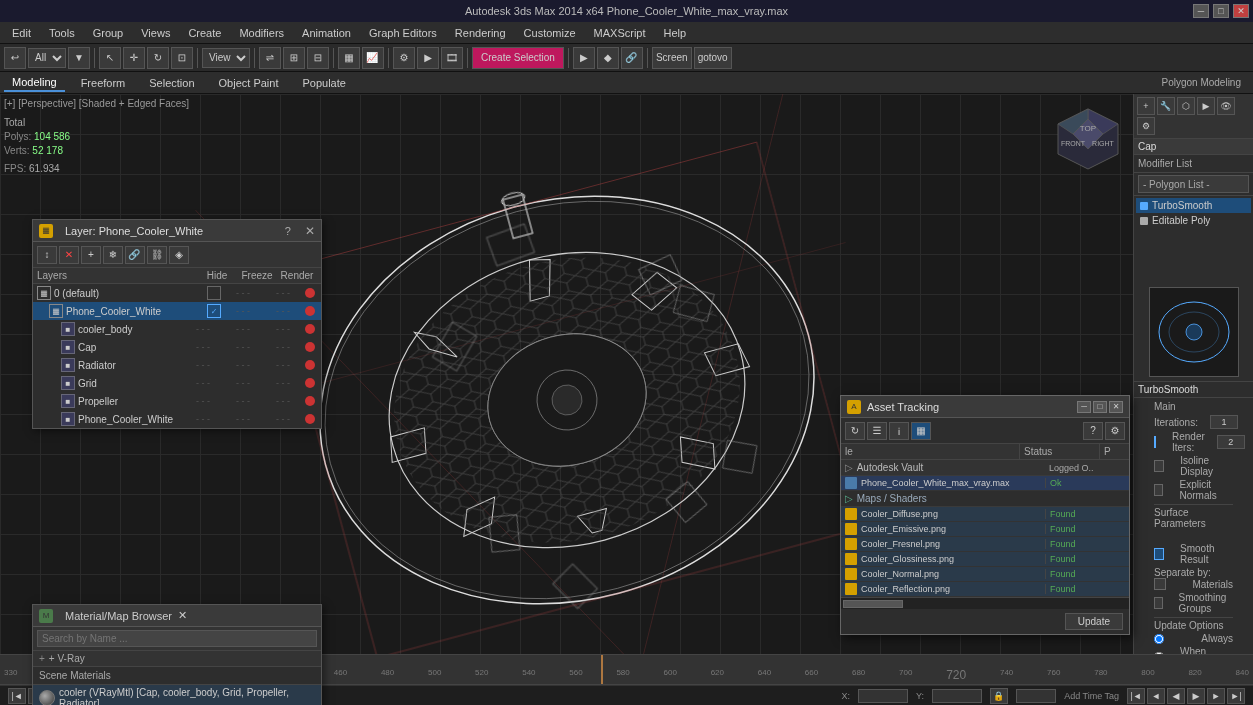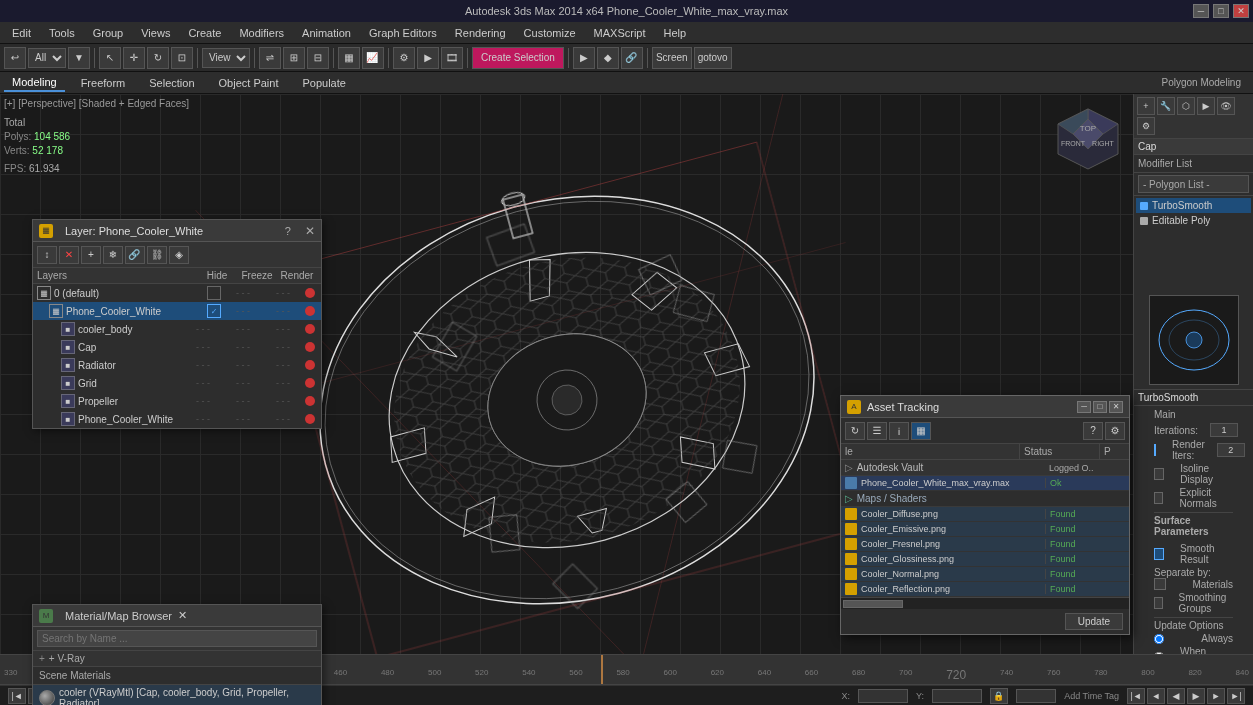--- a/index.html
+++ b/index.html
@@ -519,21 +519,21 @@
         <input class="param-input" type="text" value="2" style="">
       </div>
       <div class="param-row">
         <div class="param-checkbox"></div>
         <span class="param-label" style="margin-left:4px;">Isoline Display</span>
       </div>
       <div class="param-row">
         <div class="param-checkbox"></div>
         <span class="param-label" style="margin-left:4px;">Explicit Normals</span>
       </div>
-      <div style="font-size:10px; color:#aaa; margin:3px 0 6px; border-top:1px solid #444; padding-top:2px;font-weight:bold;">Surface Parameters</div>
+      <div style="font-size:10px; color:#aaa; margin:3px 0 14px; border-top:1px solid #444; padding-top:2px;">Surface Parameters</div>
       <div class="param-row">
         <div class="param-checkbox param-checked" style="width:12px;height:12px;border:1px solid #5af;background:#1e4d7a;display:inline-block;"></div>
         <span class="param-label" style="margin-left:4px;">Smooth Result</span>
       </div>
       <div style="font-size:10px; color:#aaa; margin-top:2px;">Separate by:</div>
       <div class="param-row">
         <div class="param-checkbox"></div>
         <span class="param-label" style="margin-left:4px;">Materials</span>
       </div>
       <div class="param-row">

